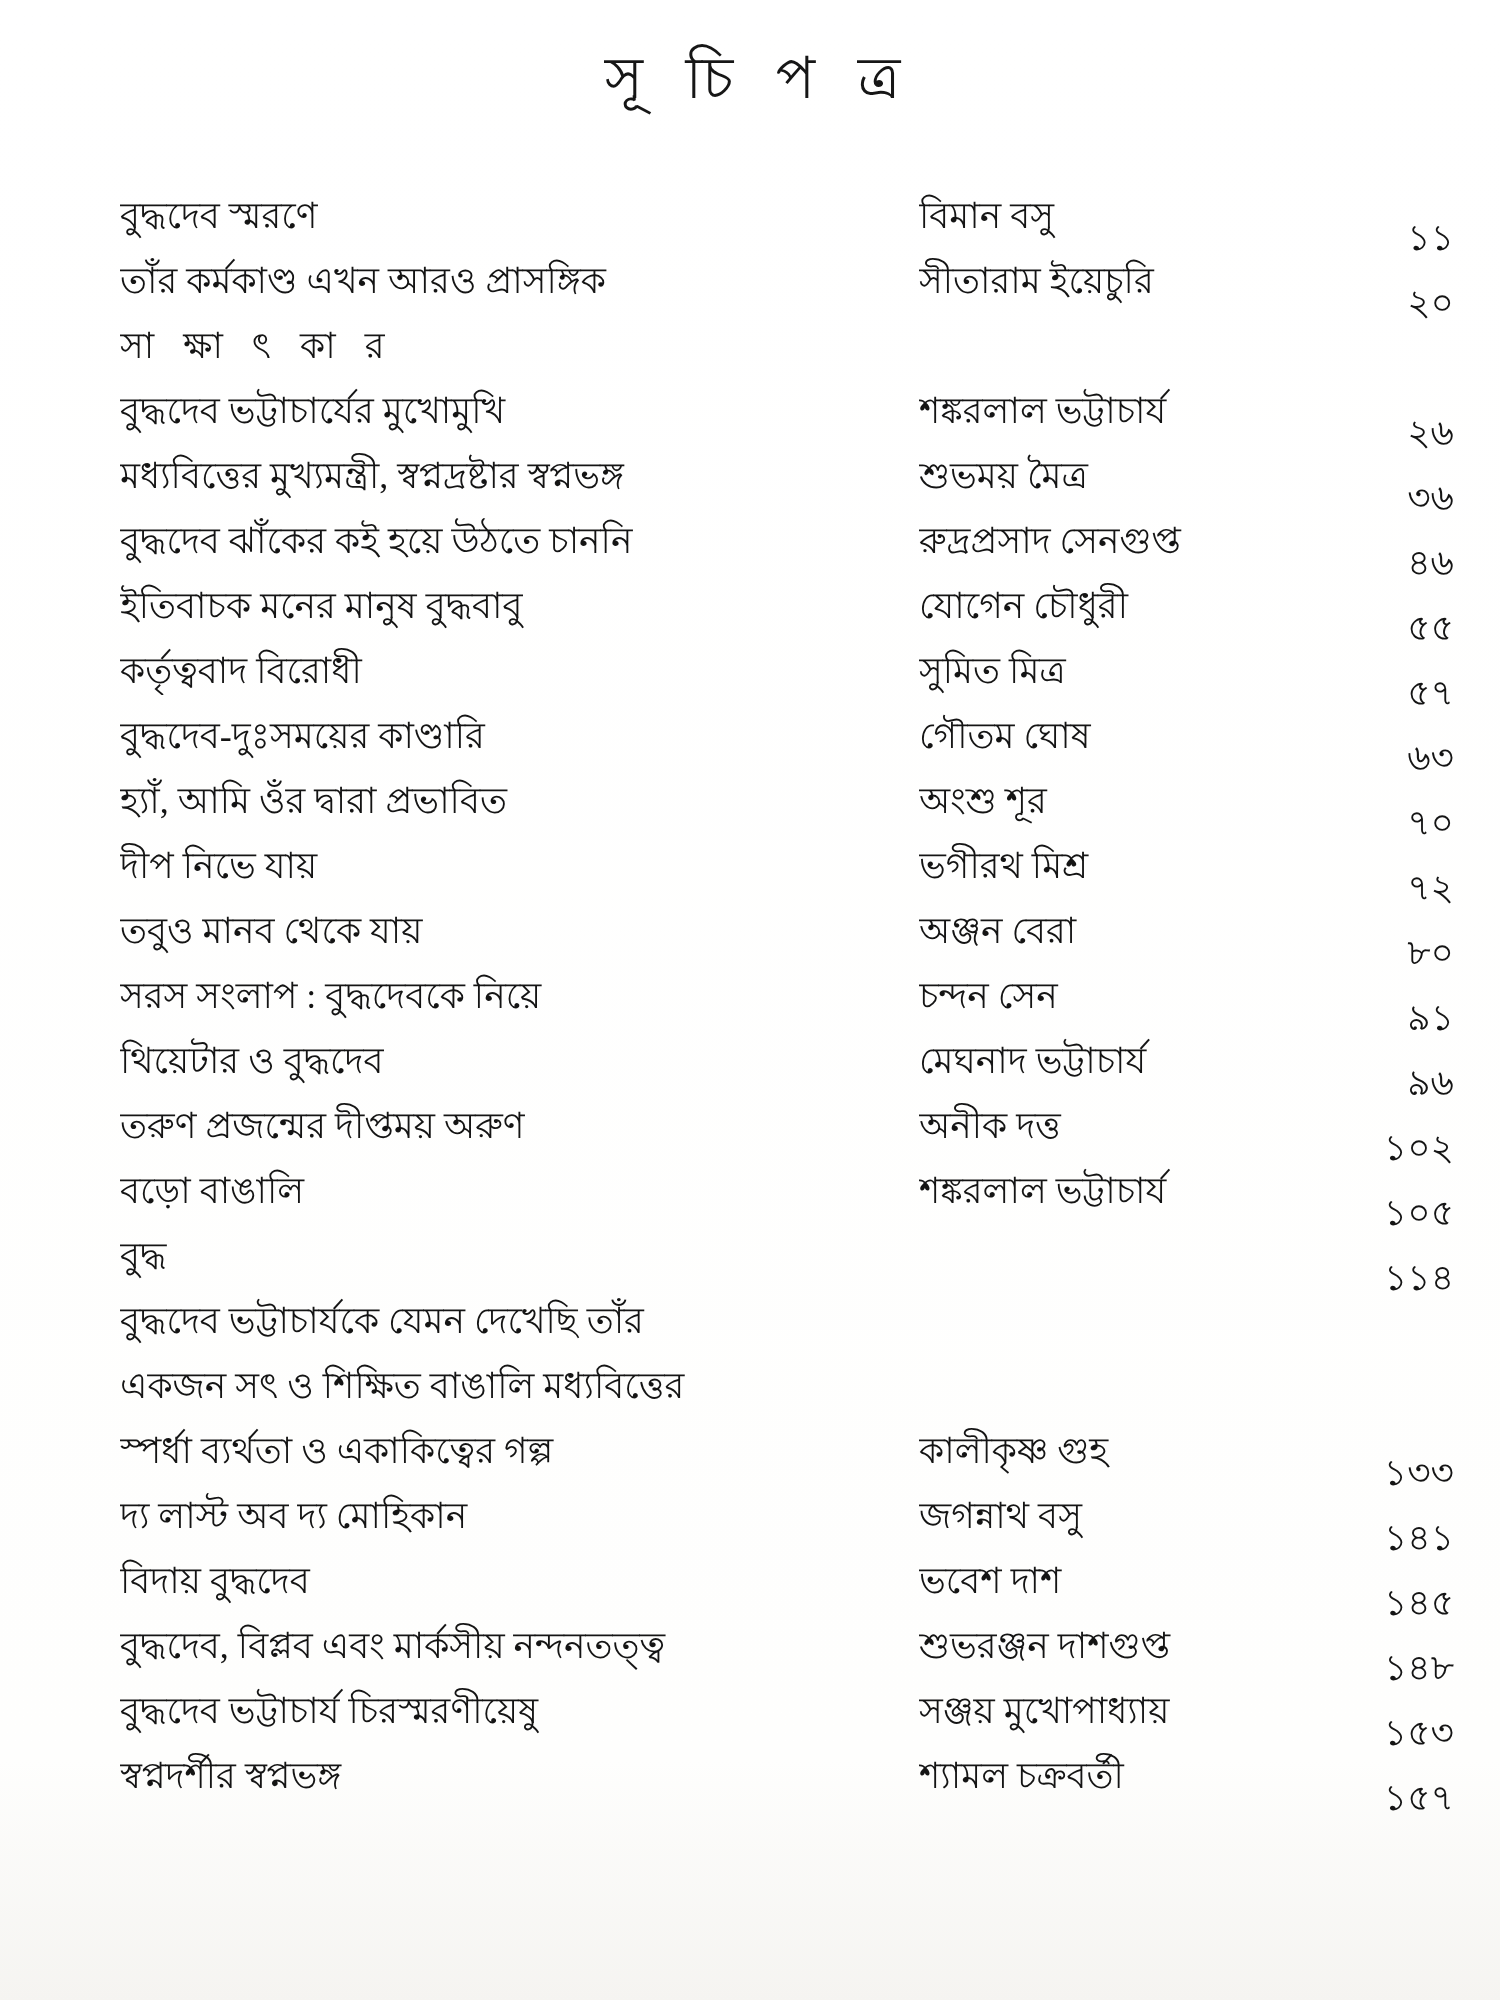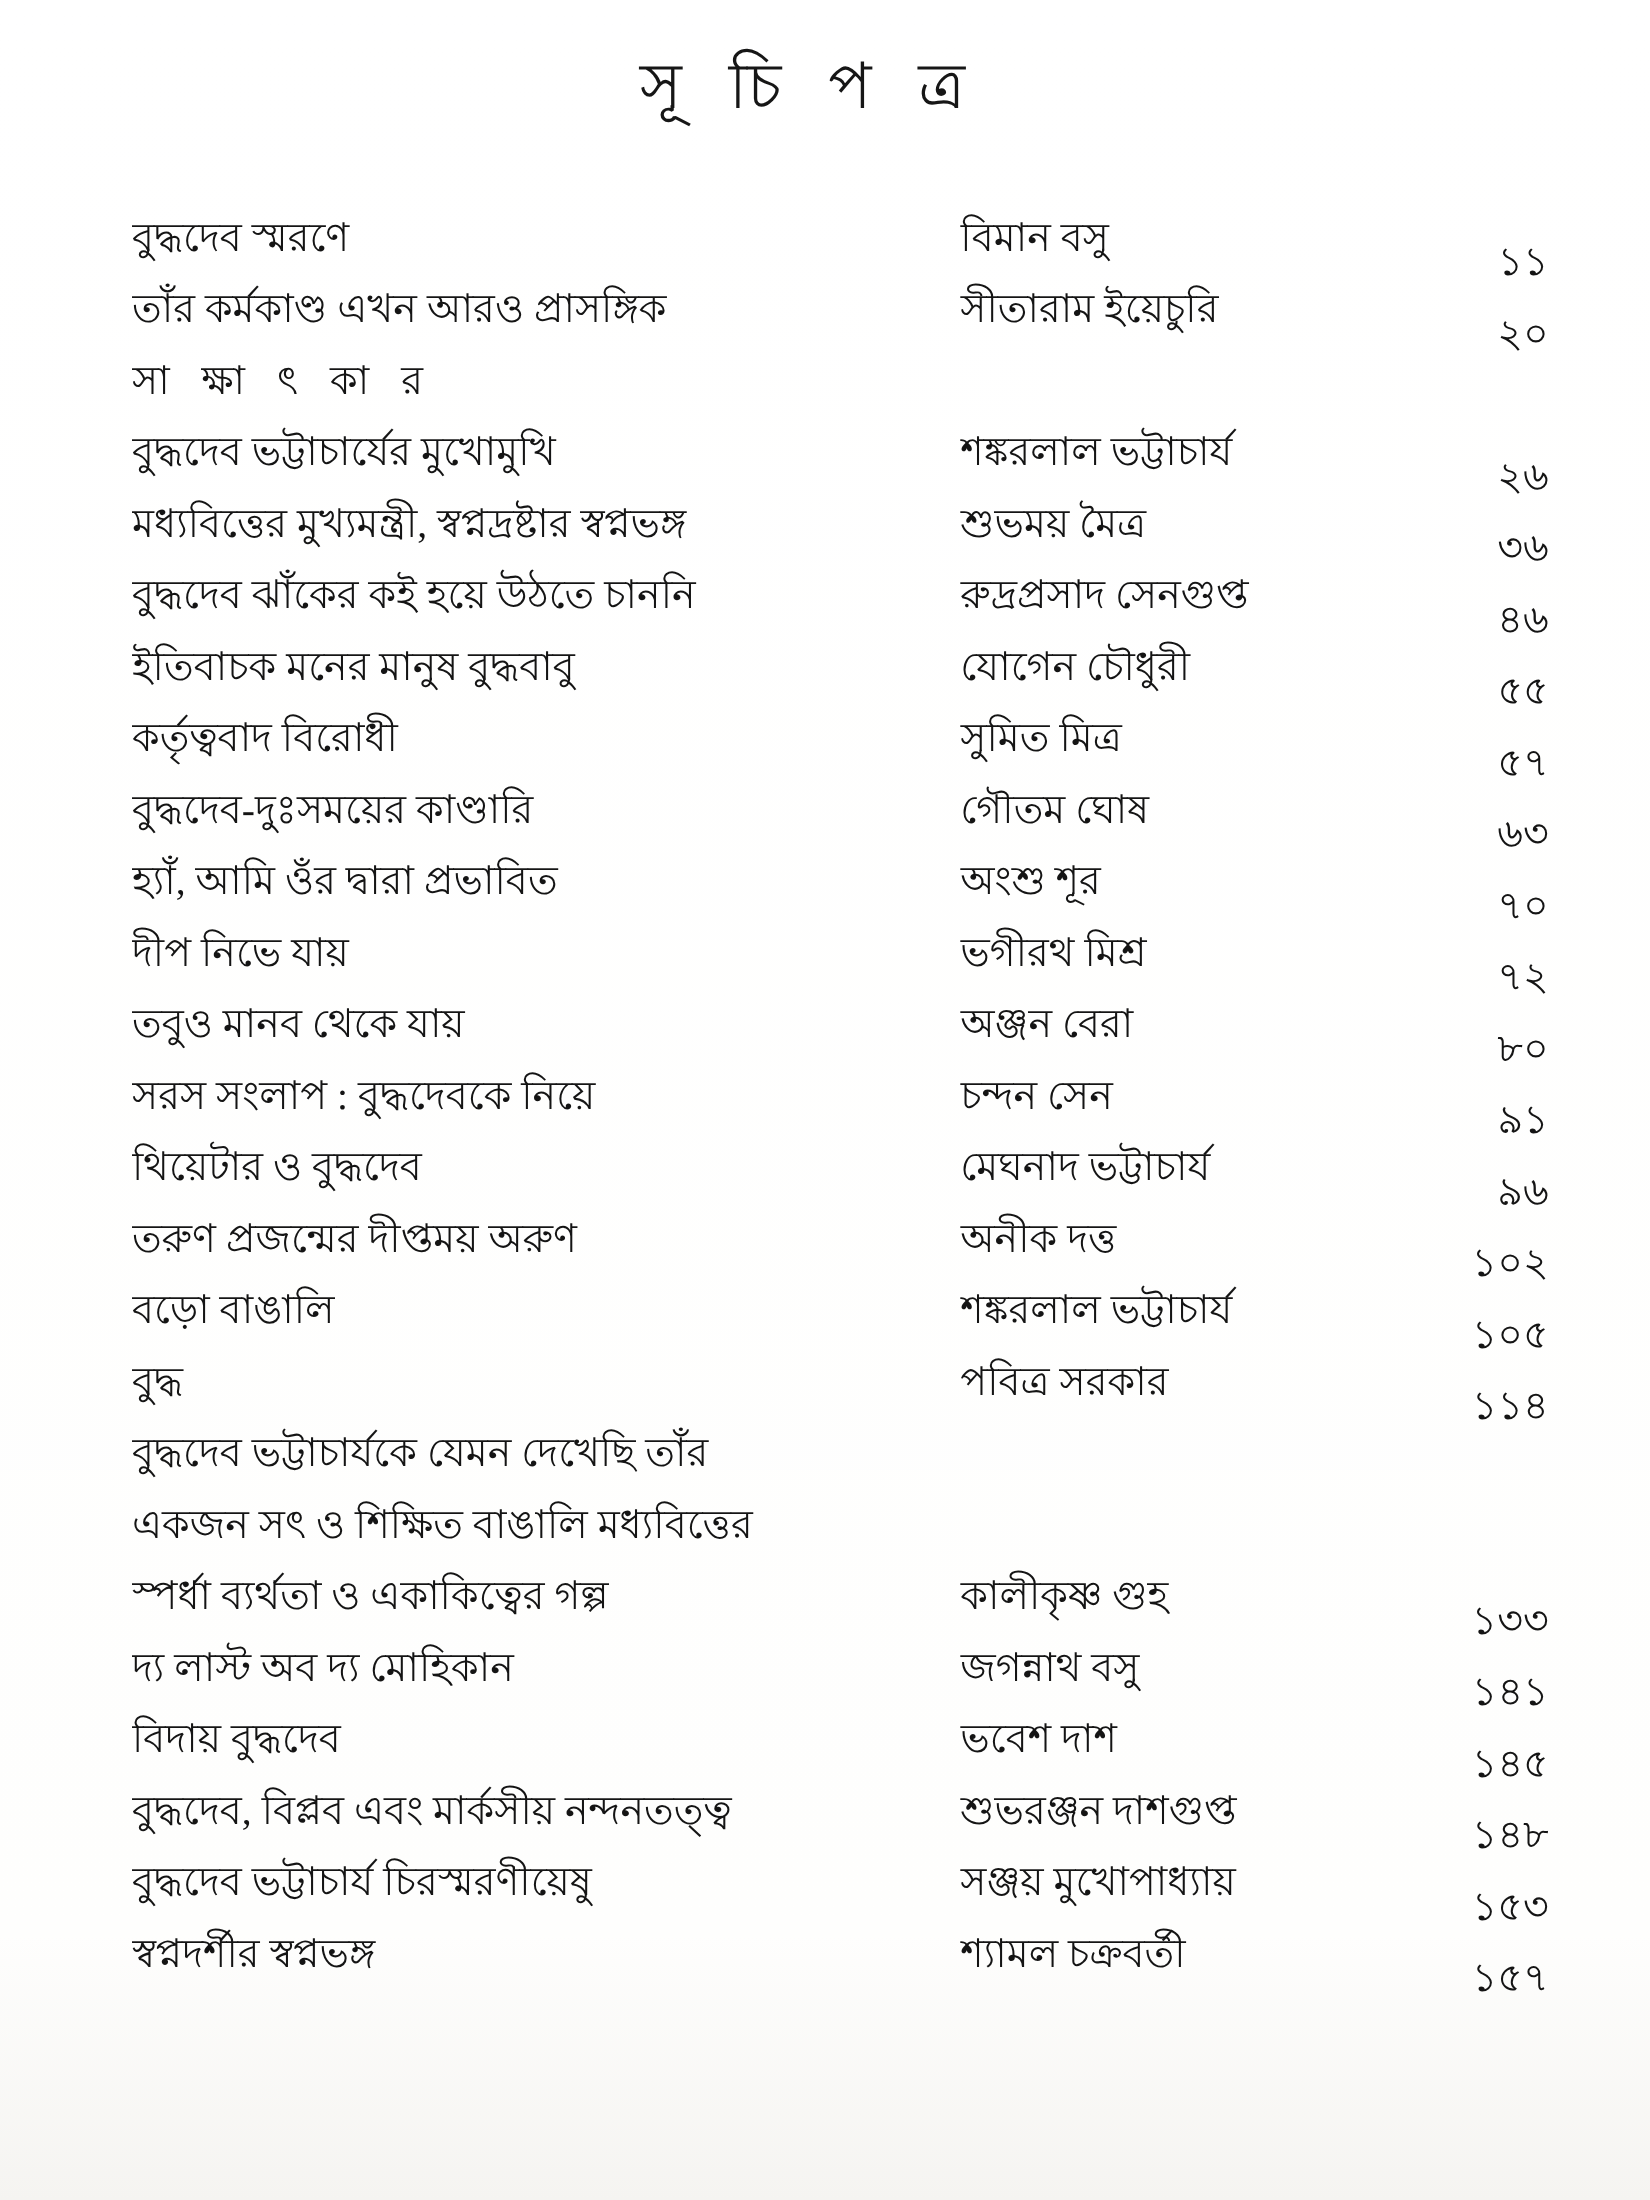--- a/index.html
+++ b/index.html
@@ -12,21 +12,21 @@
     background: #ffffff;
     font-family: "Liberation Serif", "DejaVu Serif", serif;
     color: #141414;
     overflow: hidden;
   }
   .page {
     position: relative;
     width: 1500px;
     height: 2000px;
     box-sizing: border-box;
-    padding: 34px 92px 0 120px;
+    padding: 34px 46px 0 120px;
     background:
       linear-gradient(180deg, #ffffff 0%, #fefefd 88%, #f5f4f1 100%);
   }
   .page-title {
     text-align: center;
     font-size: 58px;
     letter-spacing: 14px;
     white-space: pre;
     margin: 0 0 0 -55px; 
     font-weight: 500;
@@ -162,21 +162,20 @@
 
   <div class="toc-row">
     <span class="entry-title">বড়ো বাঙালি</span>
     <span class="entry-author">শঙ্করলাল ভট্টাচার্য</span>
     <span class="entry-page">১০৫</span>
   </div>
 
 
   <div class="toc-row">
     <span class="entry-title">বুদ্ধ</span>
-    <span class="entry-author">পবিত্র সরকার</span>
     <span class="entry-page">১১৪</span>
   </div>
 
   <div class="toc-row">
     <span class="entry-title">বুদ্ধদেব ভট্টাচার্যকে যেমন দেখেছি তাঁর</span>
     <span class="entry-author"></span>
     <span class="entry-page"></span>
   </div>
 
 

